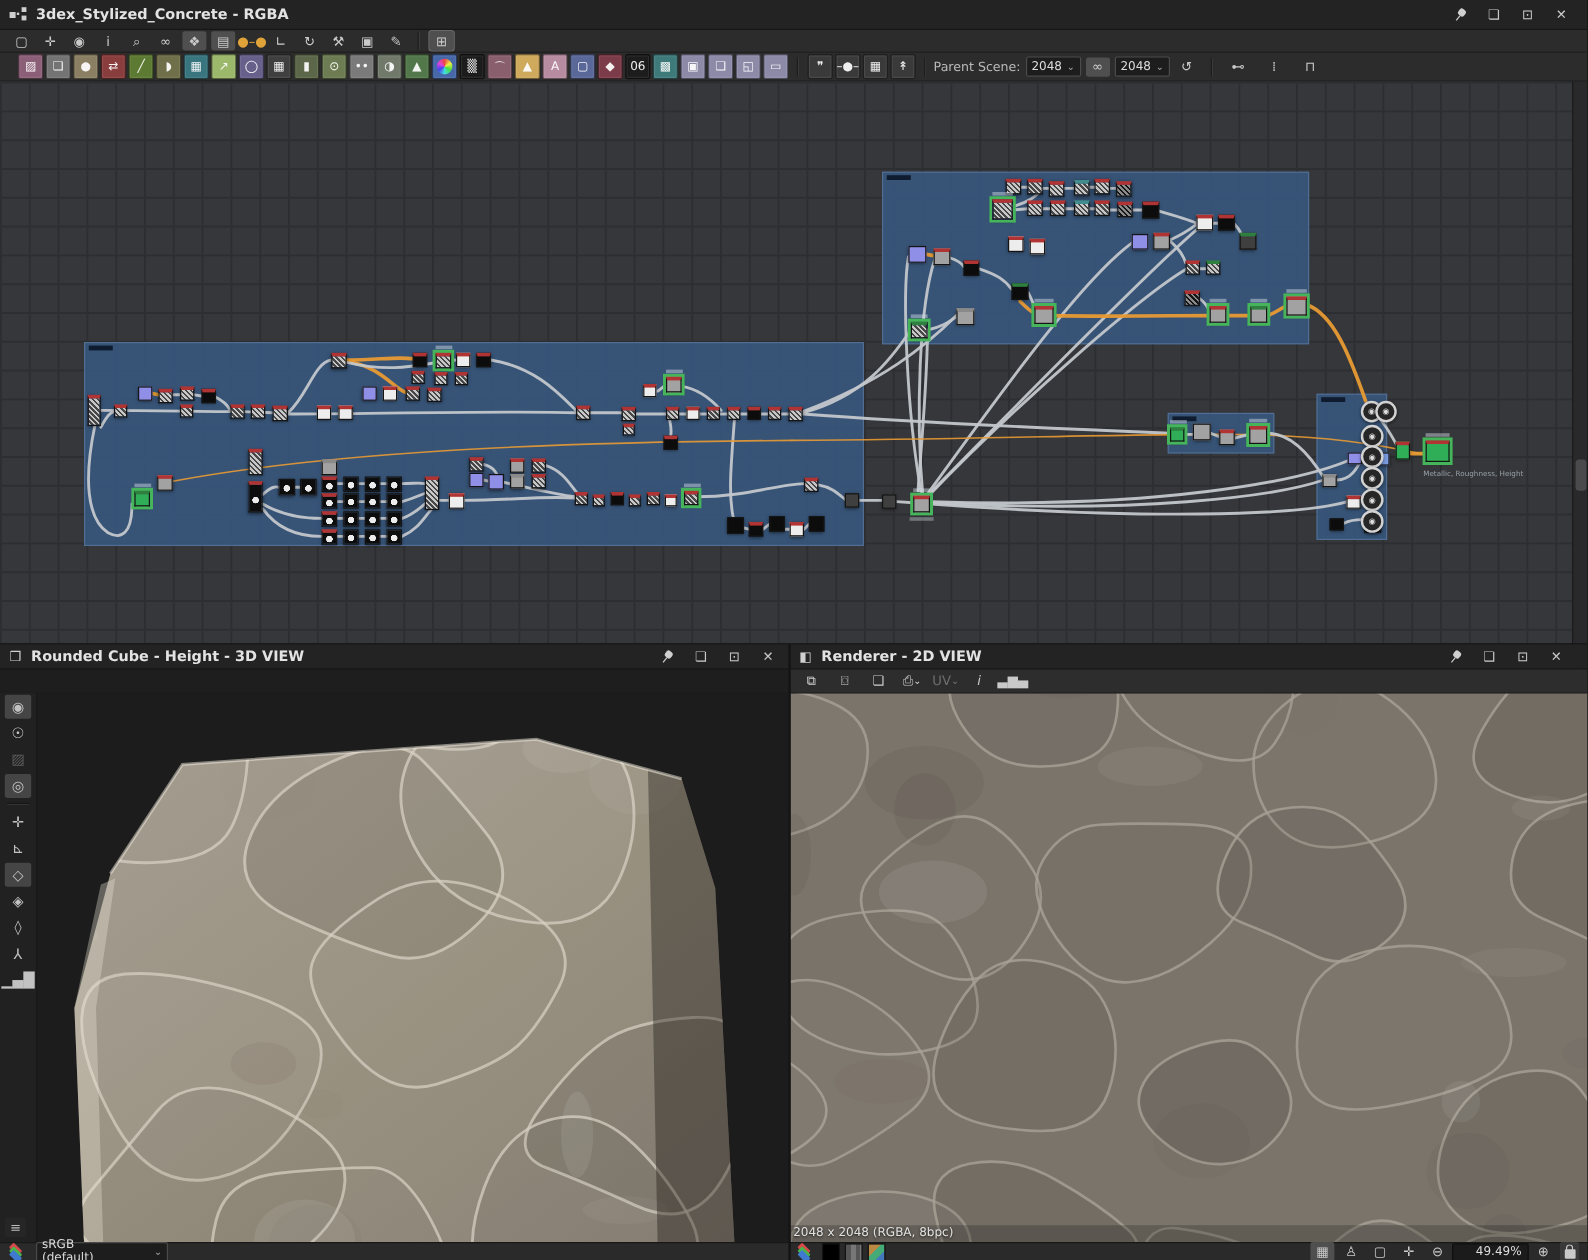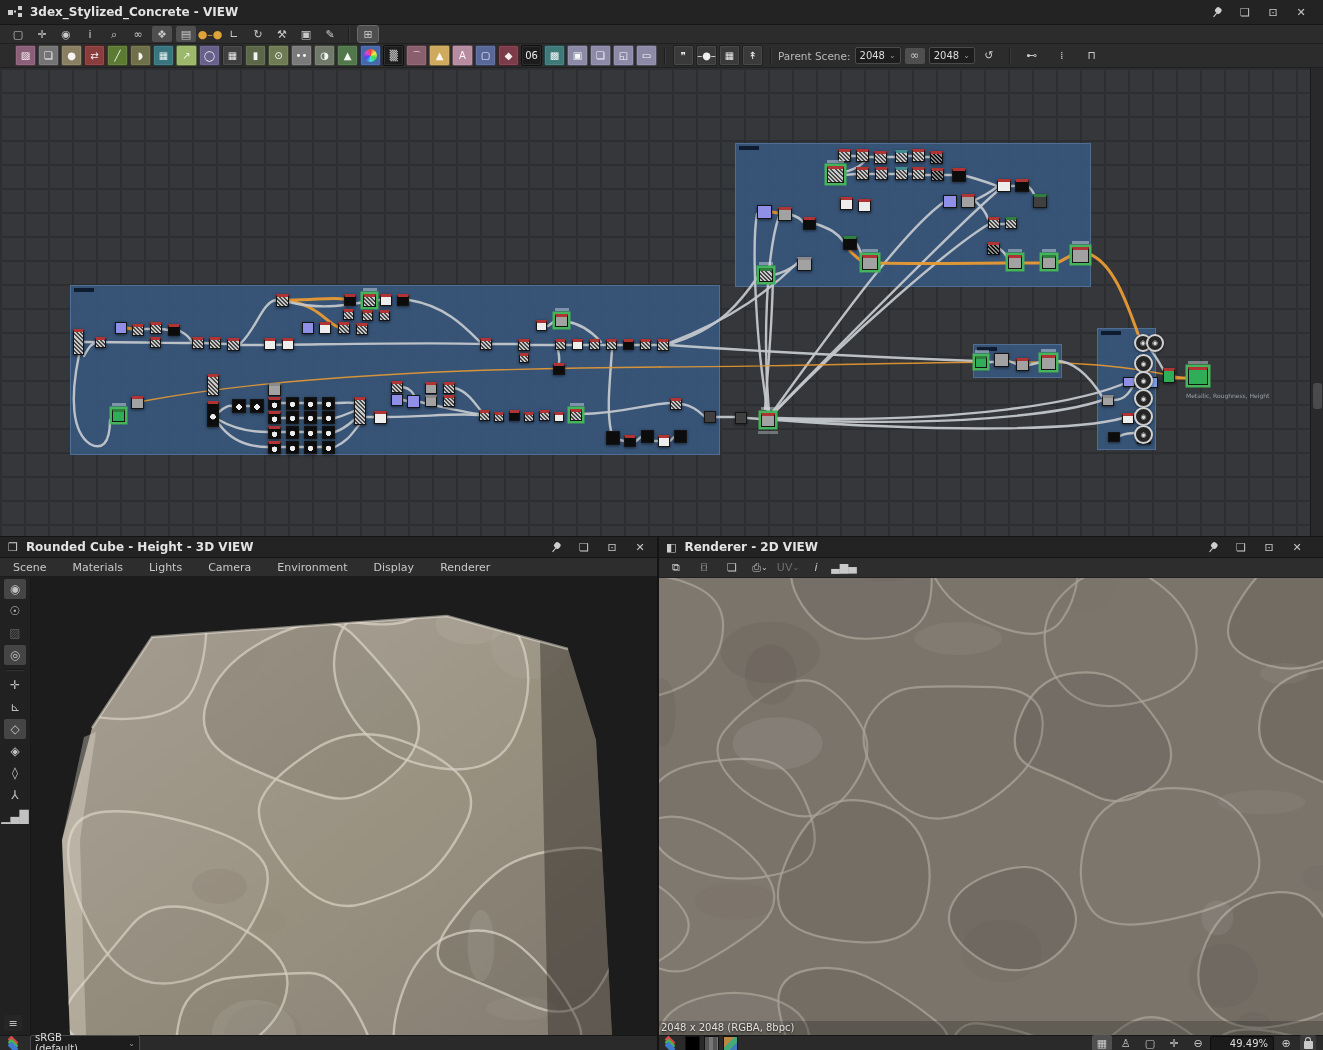--- a/index.html
+++ b/index.html
@@ -93,21 +93,21 @@
   .panel-divider{position:absolute;background:#141414;}
 </style>
 </head>
 <body>
 
 <div id="app">
 
   <section class="abs" id="graph-panel" style="left:0;top:0;width:1323px;height:537px;">
     <div class="titlebar" style="left:0;top:0;width:1323px;height:25px;">
       <span class="mini-graph-ic"></span>
-      <span class="ttl">3dex_Stylized_Concrete - VIEW</span>
+      <span class="ttl">3dex_Stylized_Concrete - RGBA</span>
       <div class="winbtns" style="right:14px;">
         <span class="wbtn">
             <span class="pinic"></span>
           </span>
         <span class="wbtn">❏</span>
         <span class="wbtn">⊡</span>
         <span class="wbtn">✕</span>
       </div>
     </div>
     <div class="tbrow" id="tb1" style="left:0;top:25px;width:1323px;height:19px;padding-left:6px;">
@@ -472,29 +472,20 @@
       <span class="ttl">Rounded Cube - Height - 3D VIEW</span>
       <div class="winbtns" style="right:10px;">
         <span class="wbtn">
             <span class="pinic"></span>
           </span>
         <span class="wbtn">❏</span>
         <span class="wbtn">⊡</span>
         <span class="wbtn">✕</span>
       </div>
     </div>
-    <div class="menubar" id="menus3d" style="left:0;top:21px;width:658px;height:19px;">
-        <span class="menu-item">Scene</span>
-        <span class="menu-item">Materials</span>
-        <span class="menu-item">Lights</span>
-        <span class="menu-item">Camera</span>
-        <span class="menu-item">Environment</span>
-        <span class="menu-item">Display</span>
-        <span class="menu-item">Renderer</span>
-      </div>
     <div class="abs" id="vp3d" style="left:0;top:40px;width:658px;height:458px;background:#1c1c1c;overflow:hidden;">
       <svg id="cube-svg" width="658" height="458" style="position:absolute;left:0;top:0;">
           <defs>
             <clipPath id="cubeclip">
               <polygon points="70,458 62,263 92,151 152,60 447,39 568,72 596,163 612,458"></polygon>
             </clipPath>
             <linearGradient id="cubeshade" x1="0" y1="0" x2="1" y2="1">
               <stop offset="0" stop-color="#a69e92"></stop>
               <stop offset=".55" stop-color="#98907f"></stop>
               <stop offset="1" stop-color="#8a8277"></stop>

